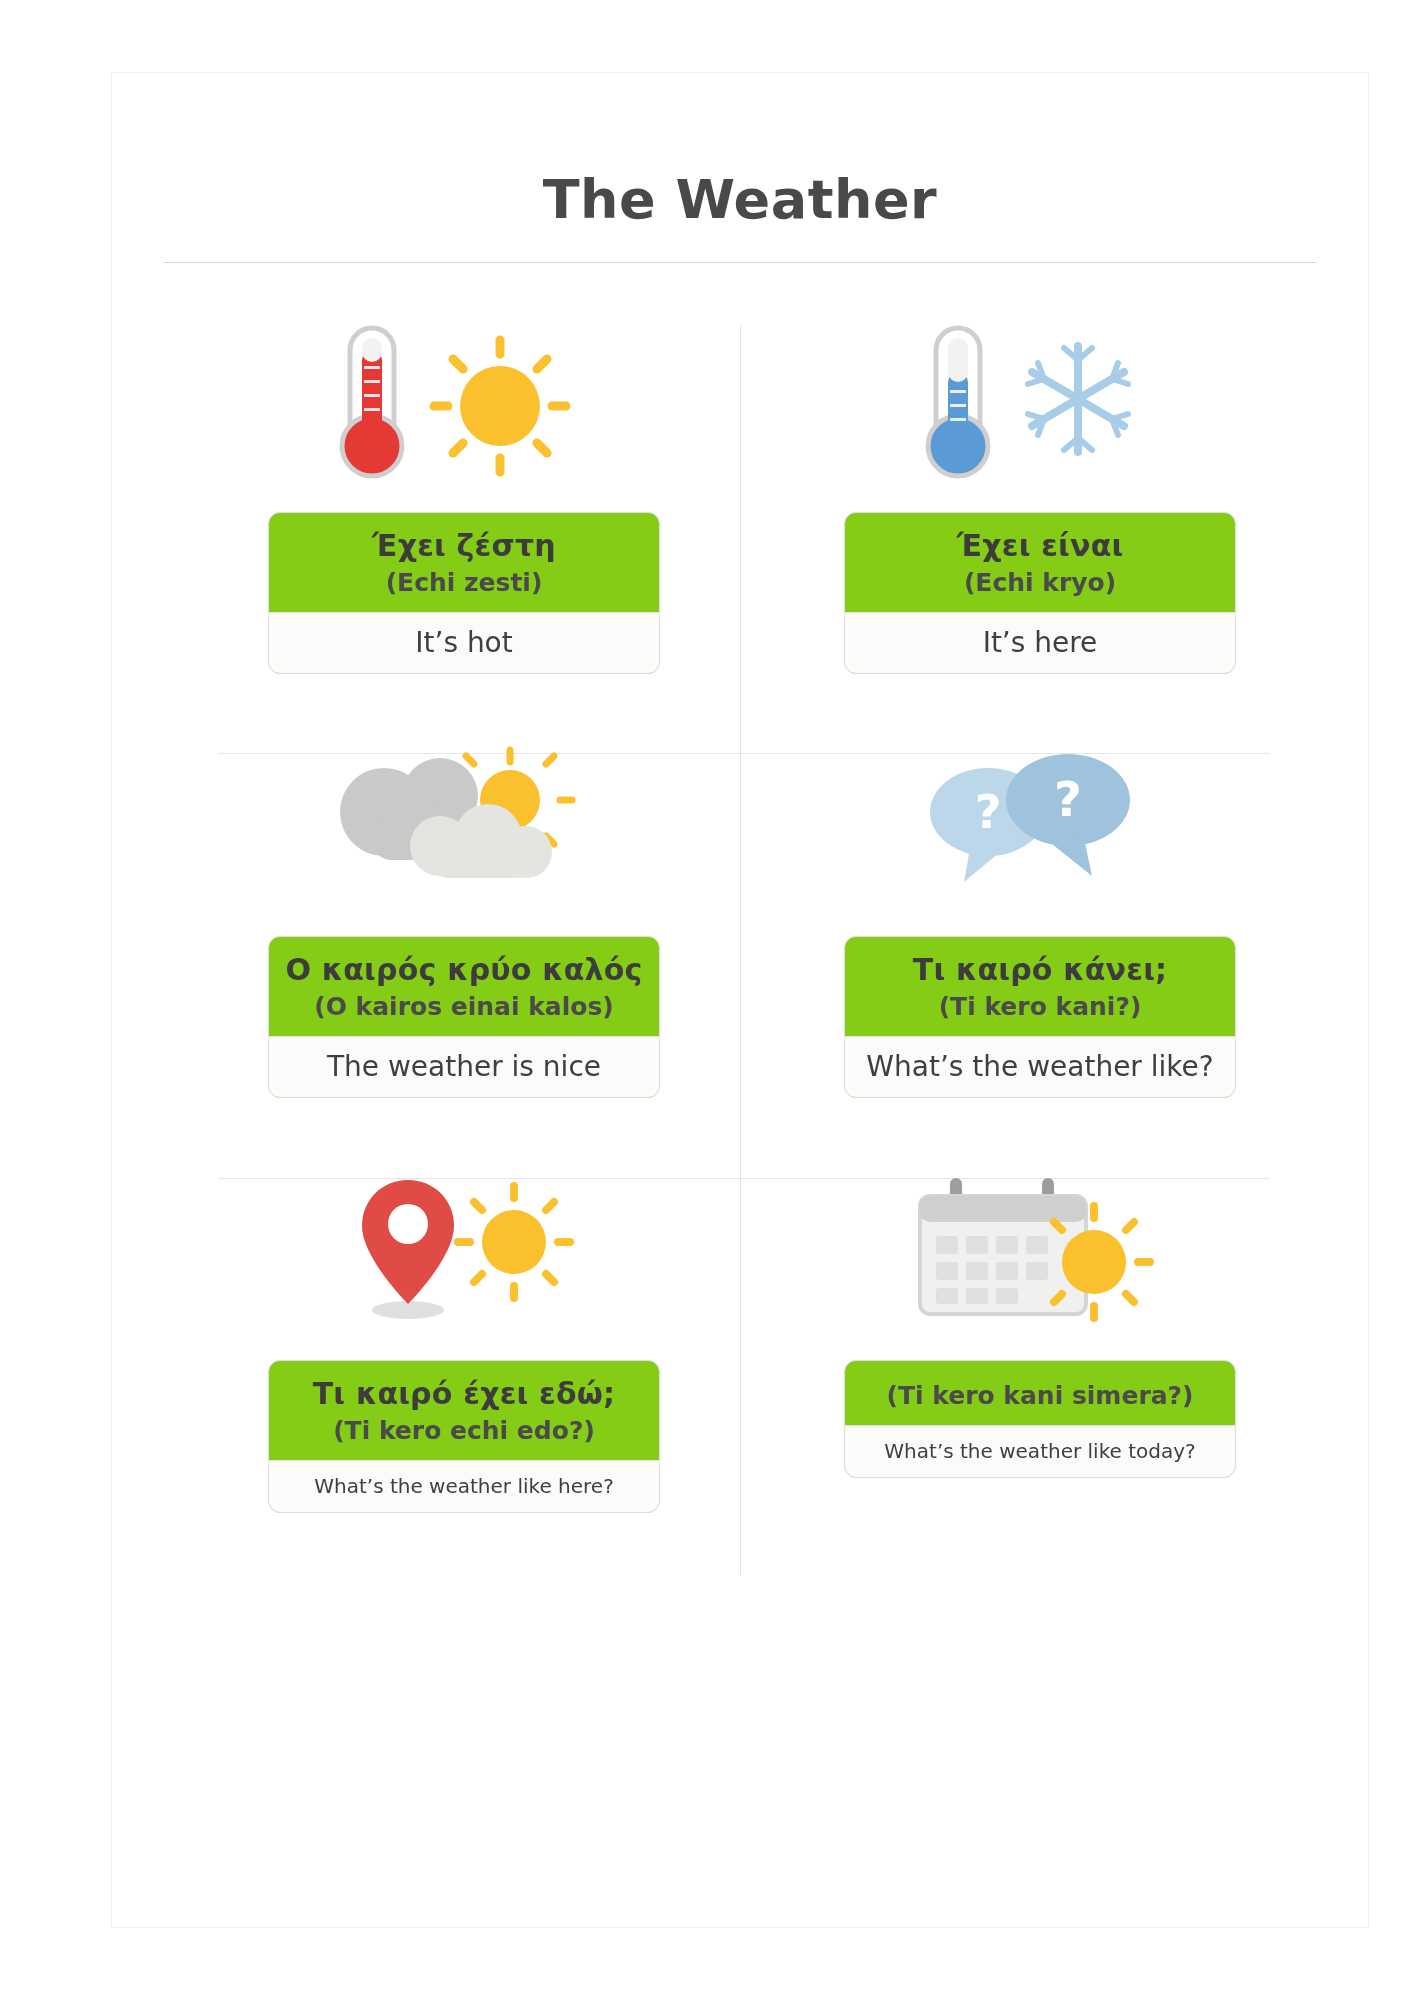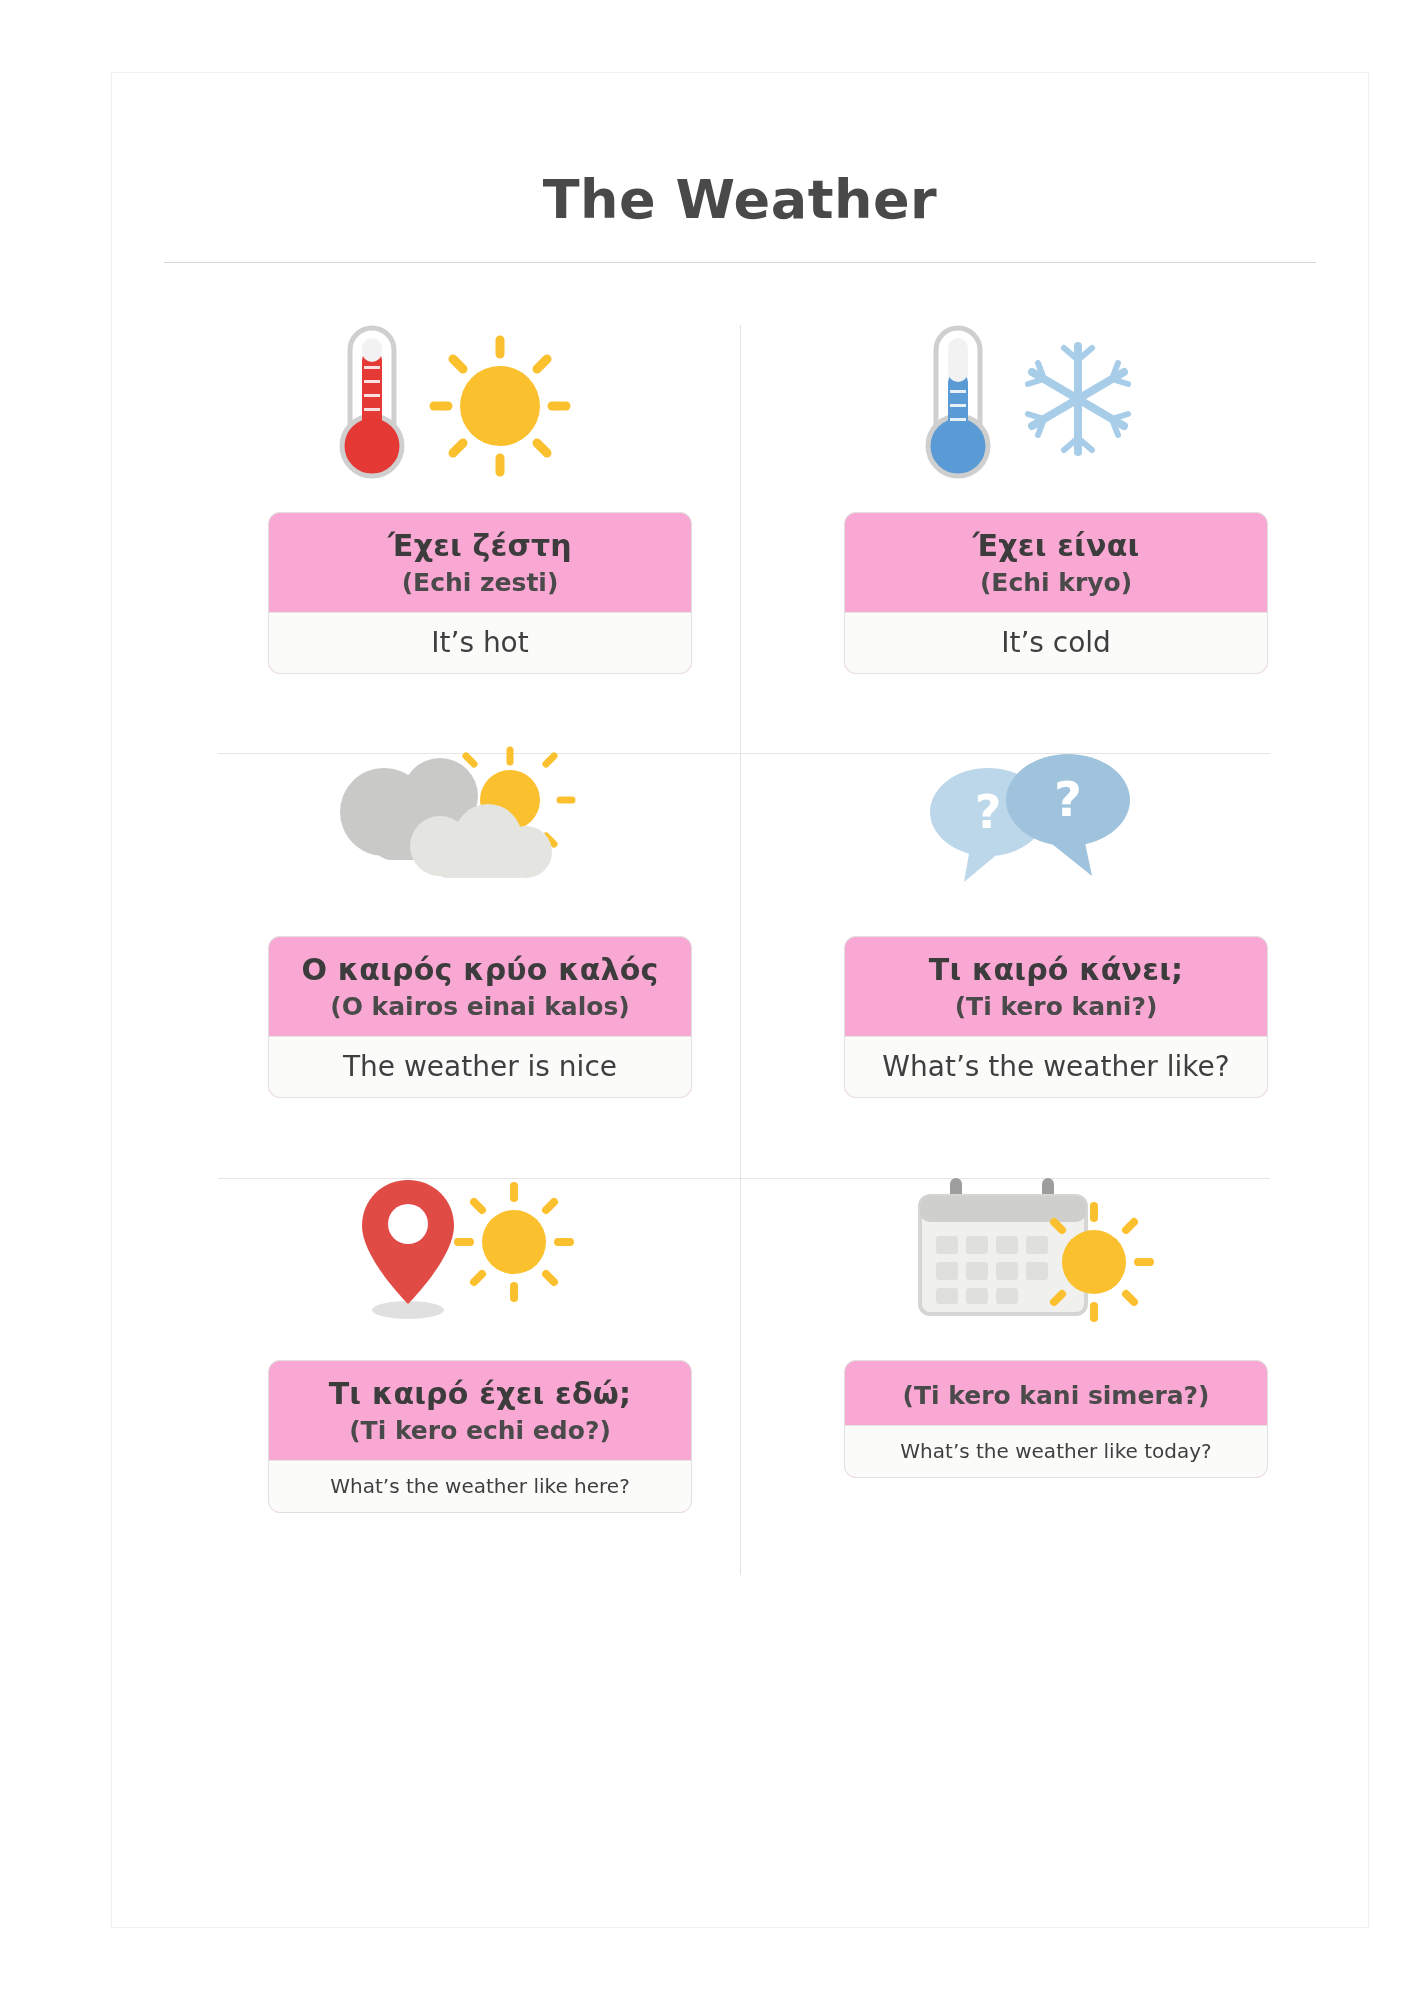--- a/index.html
+++ b/index.html
@@ -101,24 +101,24 @@
     width: 576px;
     height: 200px;
     display: flex;
     align-items: center;
     justify-content: center;
   }
   .card {
     position: absolute;
     left: 104px;
     top: 212px;
-    width: 424px;
+    width: 392px;
     border: 1px solid #e0e0e0;
     border-radius: 12px;
-    background: #f9a8d4;
+    background: #84cc16;
     box-sizing: border-box;
     overflow: hidden;
   }
   .card .greek-block {
     padding: 16px 14px 14px 14px;
     text-align: center;
   }
   .greek {
     font-size: 30px;
     font-weight: 700;
@@ -244,21 +244,21 @@
           </g>
         </svg>
       </div>
       <div class="card">
         <div class="greek-block">
           <div class="greek">Έχει είναι</div>
           <div class="translit">(Echi kryo)</div>
         </div>
         <div class="card-sep"></div>
         <div class="english-block">
-          <div class="english">It’s cold</div>
+          <div class="english">It’s here</div>
         </div>
       </div>
     </div>
 
     <div class="cell c2">
       <div class="art">
         <svg width="320" height="180" viewBox="0 0 320 180">
 
           <circle cx="218" cy="66" r="30" fill="#FBC02D"></circle>
           <g stroke="#FBC02D" stroke-width="7" stroke-linecap="round">

